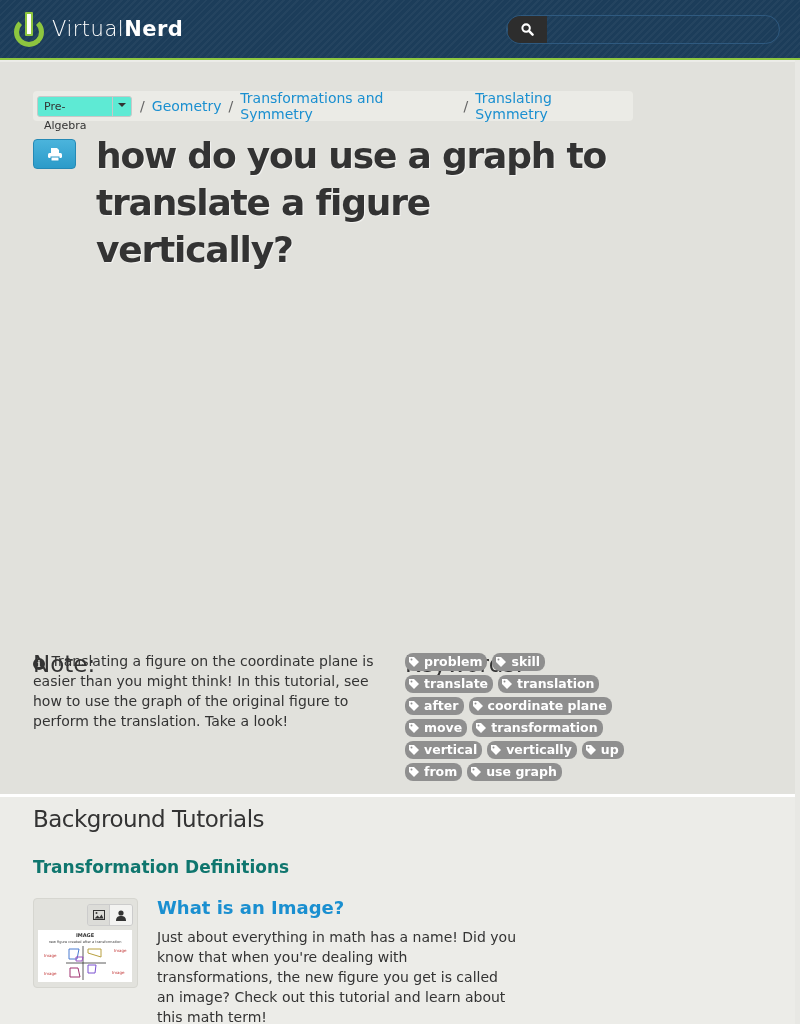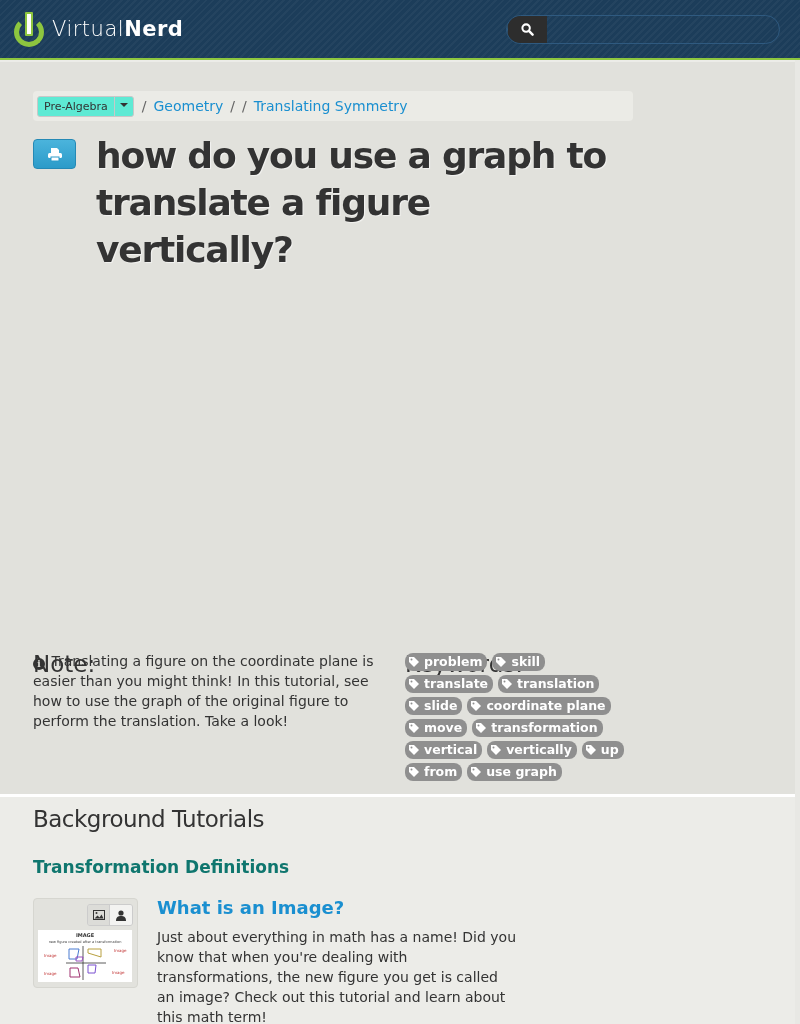--- a/index.html
+++ b/index.html
@@ -145,20 +145,21 @@
 <div class="main-upper"></div>
 
 <div class="breadcrumb">
   <div class="subject-select">
     <span class="label">Pre-Algebra</span>
     <span class="caret"></span>
   </div>
   <span class="crumb-sep">/</span>
   <a class="crumb-link">Geometry</a>
   <span class="crumb-sep">/</span>
+  <a class="crumb-link">Transformations and Symmetry</a>
   <span class="crumb-sep">/</span>
   <a class="crumb-link">Translating Symmetry</a>
 </div>
 
 <div class="print-btn">
   <svg width="16" height="15" viewBox="0 0 16 15">
     <path d="M4 1h6l2 2v3H4z" fill="#fff"></path>
     <rect x="1" y="6" width="14" height="5" rx="1.5" fill="#fff"></rect>
     <rect x="4" y="10" width="8" height="4" fill="#fff" stroke="#2c9bc9" stroke-width="1"></rect>
   </svg>
@@ -209,21 +210,21 @@
       </span>
       <span>translation</span>
     </span>
   <span class="tag">
       <span class="tag-icon">
         <svg width="10" height="10" viewBox="0 0 10 10">
           <path d="M0 0h5l5 5-5 5-5-5z" fill="#fff"></path>
           <circle cx="2.5" cy="2.5" r="1" fill="#8f8f8f"></circle>
         </svg>
       </span>
-      <span>slide</span>
+      <span>after</span>
     </span>
   <span class="tag">
       <span class="tag-icon">
         <svg width="10" height="10" viewBox="0 0 10 10">
           <path d="M0 0h5l5 5-5 5-5-5z" fill="#fff"></path>
           <circle cx="2.5" cy="2.5" r="1" fill="#8f8f8f"></circle>
         </svg>
       </span>
       <span>coordinate plane</span>
     </span>

